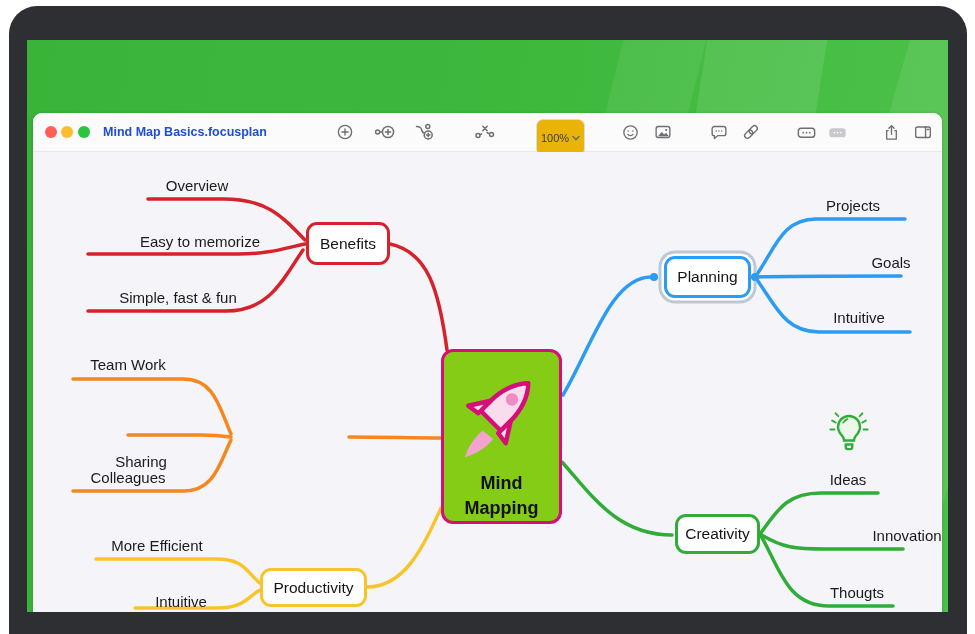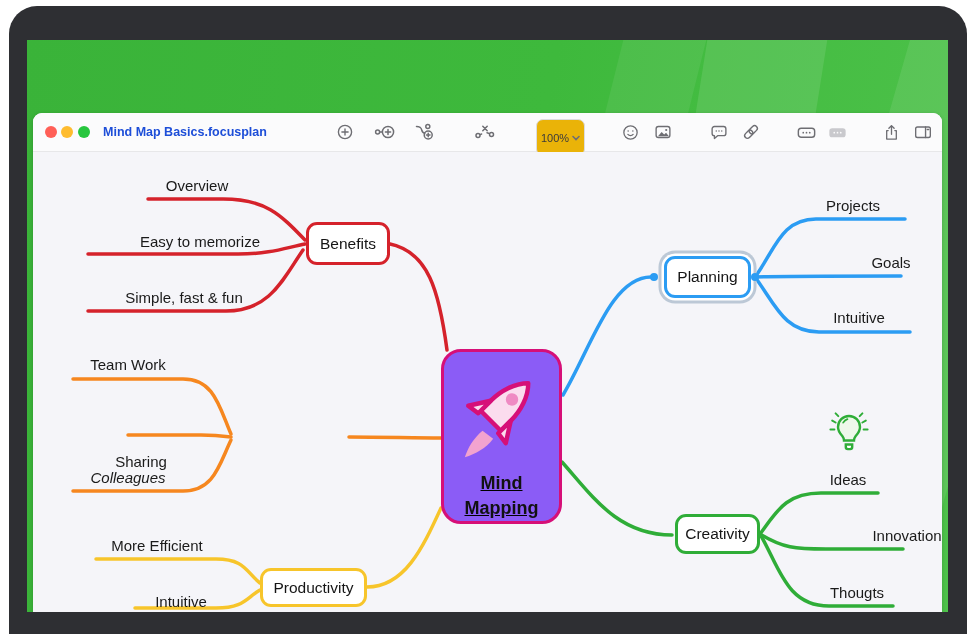--- a/index.html
+++ b/index.html
@@ -38,22 +38,22 @@
              font-size:11px; color:#3a3a3c; }
 
   
   .canvas { position:absolute; left:0; right:0; top:39px; bottom:0; background:#f5f5f9; }
   .wires { position:absolute; left:0; top:0; width:100%; height:100%; }
 
   .node { position:absolute; background:#fff; border-style:solid; border-width:3.5px;
           border-radius:11px; display:flex; align-items:center; justify-content:center;
           font-size:15.5px; color:#151515; }
   .node.selected { box-shadow:0 0 0 2.5px #ffffff, 0 0 0 5.5px #bcc8d6; }
-  .central { position:absolute; background:#8b5cf6; border:3.5px solid #d60f78; border-radius:20px;
-             display:flex; flex-direction:column; align-items:center; padding-top:15px;text-decoration:underline; }
+  .central { position:absolute; background:#84cc16; border:3.5px solid #d60f78; border-radius:12px;
+             display:flex; flex-direction:column; align-items:center; padding-top:15px; }
   .central .label { margin-top:8px; font-size:18px; font-weight:bold; color:#111;
                     text-align:center; line-height:1.4; width:100px; }
   .sublabel { position:absolute; transform:translate(-50%,-50%); font-size:15px;
               color:#1a1a1a; white-space:nowrap; }
   .dot { position:absolute; width:8px; height:8px; border-radius:50%; }
   .bulb { position:absolute; }
 </style>
 </head>
 <body>
 
@@ -240,29 +240,29 @@
           <div class="node" style="left: 227px; top: 416px; width: 107px; height: 39px; border-color: rgb(247, 197, 43);">
             <span>Productivity</span>
           </div>
 
           <div class="node" style="left: 642px; top: 362px; width: 85px; height: 40px; border-color: rgb(47, 173, 56);">
             <span>Creativity</span>
           </div>
 
           <div class="sublabel" style="left:164px; top:33px;">Overview</div>
           <div class="sublabel" style="left:135px; top:89px;margin-left:32px;">Easy to memorize</div>
-          <div class="sublabel" style="left:151px; top:145px;">Simple, fast &amp; fun</div>
+          <div class="sublabel" style="left:145px; top:145px;">Simple, fast &amp; fun</div>
 
           <div class="sublabel" style="left:820px; top:53px;">Projects</div>
           <div class="sublabel" style="left:812px; top:110px;margin-left:46px;">Goals</div>
           <div class="sublabel" style="left:826px; top:165px;">Intuitive</div>
 
           <div class="sublabel" style="left:95px;  top:212px;">Team Work</div>
           <div class="sublabel" style="left:108px; top:268px;margin-top:41px;">Sharing</div>
-          <div class="sublabel" style="left:95px;  top:325px;font-style:italic;">Colleagues</div>
+          <div class="sublabel" style="left:95px;  top:325px;">Colleagues</div>
 
           <div class="sublabel" style="left:124px; top:393px;">More Efficient</div>
           <div class="sublabel" style="left:148px; top:449px;">Intuitive</div>
 
           <div class="sublabel" style="left:815px; top:327px;">Ideas</div>
           <div class="sublabel" style="left:874px; top:383px;">Innovation</div>
           <div class="sublabel" style="left:824px; top:440px;">Thougts</div>
 
           <div class="bulb" style="left:794px; top:258px;">
             <svg width="44" height="48" viewBox="0 0 44 48" fill="none" stroke="#2fad38" stroke-width="2.4" stroke-linecap="round">

